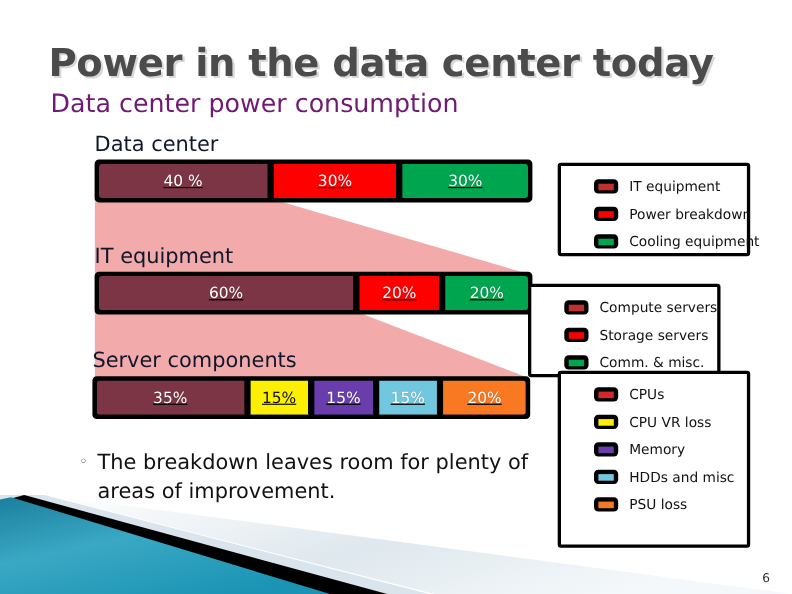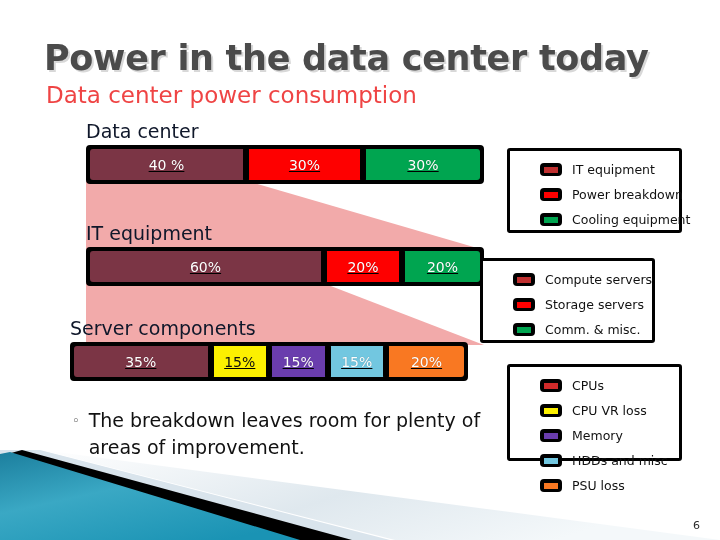--- a/index.html
+++ b/index.html
@@ -31,21 +31,21 @@
     color: #4b4b4b;
     letter-spacing: -0.3px;
     text-shadow: 2px 2px 0 #d8d8d8;
     white-space: nowrap;
   }
   #subtitle {
     position: absolute;
     left: 46px;
     top: 82px;
     font-size: 23px;
-    color: #ef4444;
+    color: #701a75;
     white-space: nowrap;
   }
 
   
   .funnel {
     position: absolute;
     z-index: 1;
   }
   .funnel svg { display: block; }
 
@@ -205,21 +205,21 @@
 
   <div class="bargroup" style="left:86px; top:222px; width:398px;">
     <div class="bar-label">IT equipment</div>
     <div class="bar">
       <div class="seg" style="width:60%; background:#7b3545;">60%</div>
       <div class="seg" style="width:20%; background:#fe0000;">20%</div>
       <div class="seg" style="width:20%; background:#00a550;">20%</div>
     </div>
   </div>
 
-  <div class="bargroup" style="left:70px; top:317px; width:398px;">
+  <div class="bargroup" style="left:84px; top:317px; width:398px;">
     <div class="bar-label">Server components</div>
     <div class="bar">
       <div class="seg" style="width:35%; background:#7b3545;">35%</div>
       <div class="seg dark-text" style="width:15%; background:#fcf000;">15%</div>
       <div class="seg" style="width:15%; background:#6a3dad;">15%</div>
       <div class="seg" style="width:15%; background:#72c7e0;">15%</div>
       <div class="seg" style="width:20%; background:#f97822;">20%</div>
     </div>
   </div>
 
@@ -258,21 +258,21 @@
       <span class="legend-text">Storage servers</span>
     </div>
     <div class="legend-row">
       <span class="swatch">
         <i style="background:#00a550;"></i>
       </span>
       <span class="legend-text">Comm. &amp; misc.</span>
     </div>
   </div>
 
-  <div class="legend" style="left:507px; top:364px; width:175px; height:97px;">
+  <div class="legend" style="left:507px; top:337px; width:175px; height:161px;">
     <div class="legend-row">
       <span class="swatch">
         <i style="background:#d02a2a;"></i>
       </span>
       <span class="legend-text">CPUs</span>
     </div>
     <div class="legend-row">
       <span class="swatch">
         <i style="background:#fcf000;"></i>
       </span>

